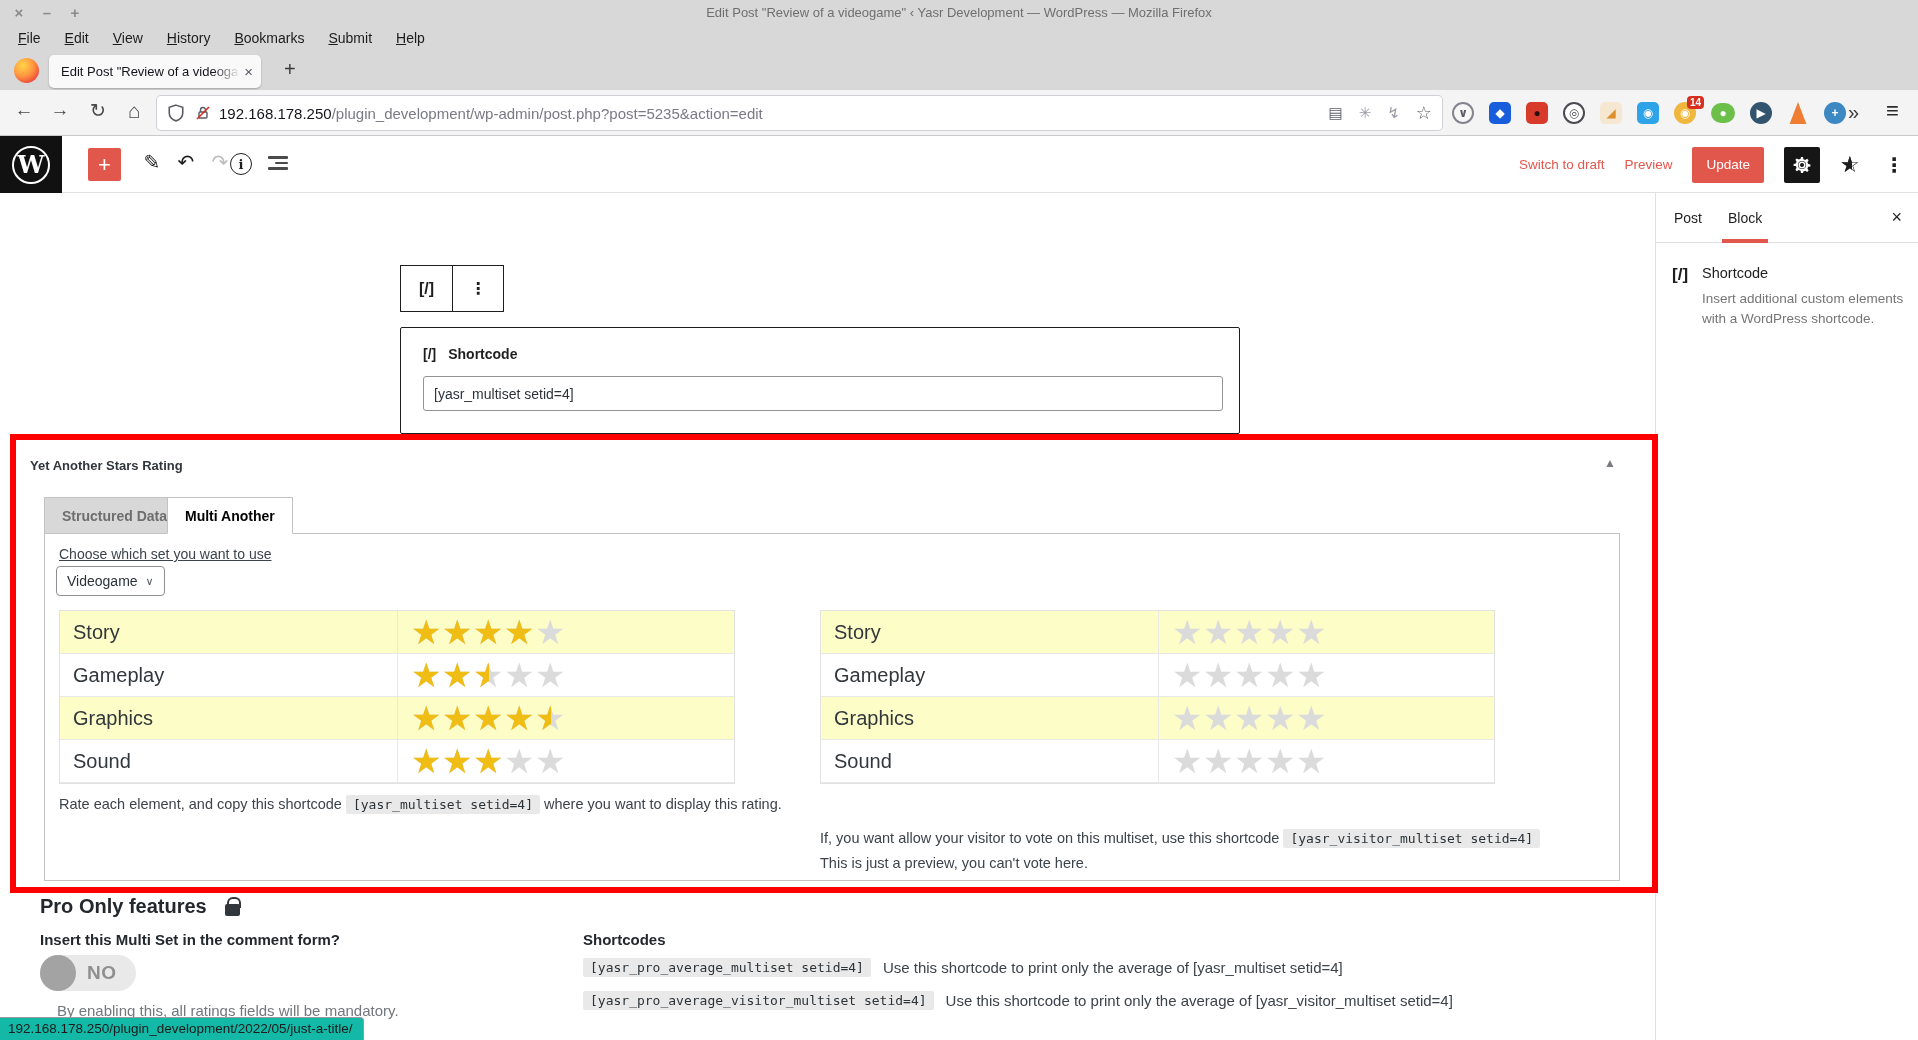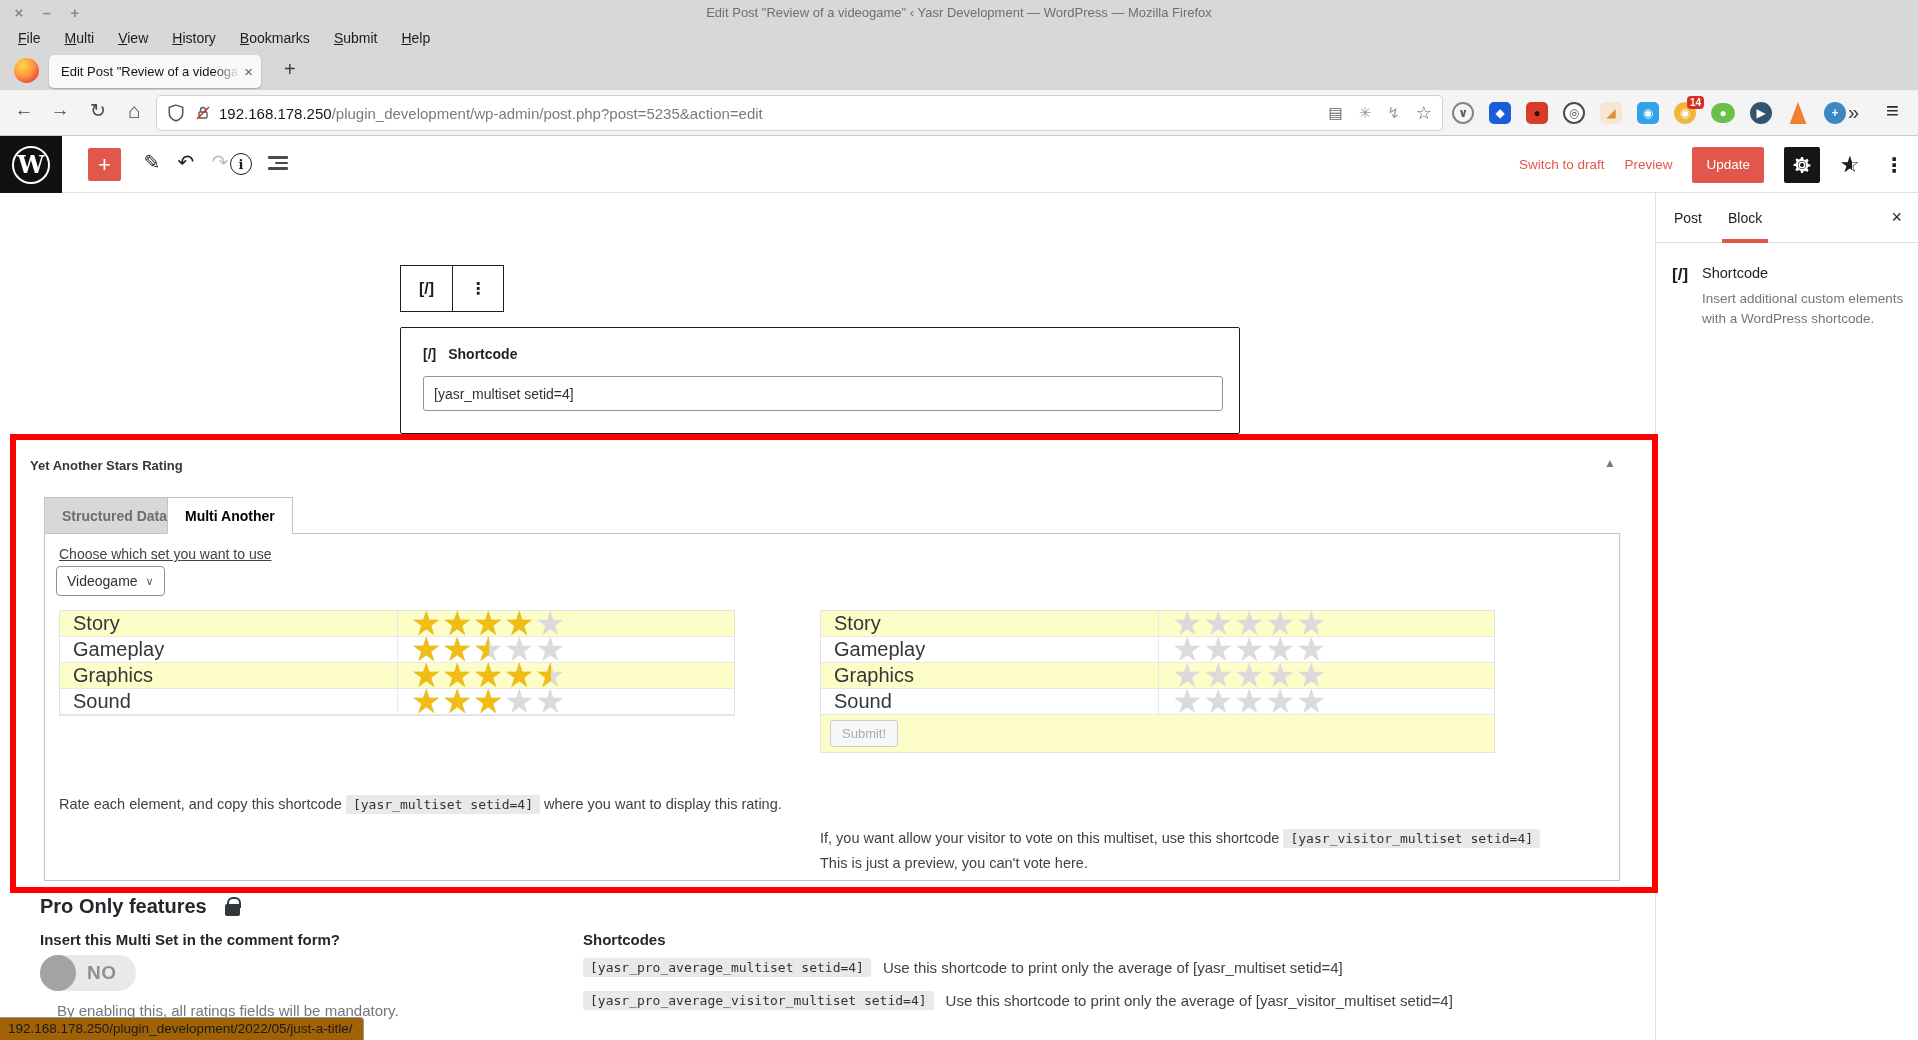--- a/index.html
+++ b/index.html
@@ -98,21 +98,21 @@
   .yasr-tab.inactive{left:28px;background:#d8d8d8;color:#6e6e6e;}
   .yasr-tab.active{left:151px;background:#fff;color:#000;border-bottom:1px solid #fff;}
   .yasr-panel{position:absolute;left:28px;top:93px;width:1576px;height:348px;border:1px solid #c3c3c3;background:#fff;}
   .choose-label{position:absolute;left:14px;top:12px;font-size:14px;color:#3c434a;text-decoration:underline;}
   .yasr-select{position:absolute;left:11px;top:32px;height:30px;border:1px solid #8c8f94;border-radius:4px;background:#fff;
     display:flex;align-items:center;gap:8px;padding:0 10px;font-size:14px;color:#2c3338;}
   .yasr-select .caret{font-size:11px;color:#50575e;}
   .r-table{position:absolute;top:76px;border:1px solid #e2e2e2;}
   .r-table.author{left:14px;width:676px;}
   .r-table.visitor{left:775px;width:675px;}
-  .r-row{display:flex;height:26px;border-bottom:1px solid #e8e8e8;}
+  .r-row{display:flex;height:43px;border-bottom:1px solid #e8e8e8;}
   .r-row.yellow{background:var(--row-yellow);}
   .r-row.white{background:#fff;}
   .r-label{width:338px;border-right:1px solid #e8e8e8;display:flex;align-items:center;padding-left:13px;
     font-size:20px;color:#32373c;}
   .r-stars{flex:1;display:flex;align-items:center;padding-left:13px;}
   .star{position:relative;width:31px;height:37px;font-size:34px;line-height:37px;display:inline-block;}
   .star .se{color:var(--star-empty);}
   .star .sf{position:absolute;left:0;top:0;overflow:hidden;white-space:nowrap;color:var(--star-gold);}
   .submit-row{height:37px;background:var(--row-yellow);display:flex;align-items:center;padding-left:9px;}
   .submit-btn{background:#f6f7f7;border:1px solid #c9cdd1;border-radius:3px;color:#a7aaad;font-size:13px;
@@ -128,39 +128,39 @@
   .pro-question{position:absolute;left:40px;top:738px;font-size:15px;font-weight:bold;color:#23282d;}
   .toggle{position:absolute;left:40px;top:762px;width:96px;height:36px;background:#e9e9e9;border-radius:18px;display:flex;align-items:center;}
   .toggle .knob{width:36px;height:36px;border-radius:50%;background:#a3a3a3;}
   .toggle .toggle-label{font-size:19px;font-weight:bold;color:#8f8f8f;margin-left:11px;letter-spacing:.5px;}
   .pro-caption{position:absolute;left:57px;top:809px;font-size:15px;color:#72777c;}
   .pro-sc-title{position:absolute;left:583px;top:738px;font-size:15px;font-weight:bold;color:#23282d;}
   .pro-rows{position:absolute;left:583px;top:765px;display:flex;flex-direction:column;gap:14px;}
   .pro-row{display:flex;align-items:center;gap:12px;}
   .pro-desc{font-size:15px;color:#3c434a;}
   
-  .status-tooltip{position:absolute;left:0;bottom:0;background:#a16207;border:1px solid #9a9a9a;border-left:none;border-bottom:none;
+  .status-tooltip{position:absolute;left:0;bottom:0;background:#14b8a6;border:1px solid #9a9a9a;border-left:none;border-bottom:none;
     border-top-right-radius:4px;font-size:13.5px;color:#1a1a1a;padding:3px 10px 4px 8px;z-index:5;}
   svg{display:block;}
 </style>
 </head>
 <body>
 
 <div class="titlebar">
   <div class="win-controls">
     <span>×</span>
     <span>–</span>
     <span>+</span>
   </div>
   <div class="win-title">Edit Post "Review of a videogame" ‹ Yasr Development — WordPress — Mozilla Firefox</div>
 </div>
 
 <div class="menubar">
     <span class="menu-item">File</span>
-    <span class="menu-item">Multi</span>
+    <span class="menu-item">Edit</span>
     <span class="menu-item">View</span>
     <span class="menu-item">History</span>
     <span class="menu-item">Bookmarks</span>
     <span class="menu-item">Submit</span>
     <span class="menu-item">Help</span>
   </div>
 
 <div class="tabbar">
   <span class="ff-logo"></span>
   <div class="tab">
@@ -349,23 +349,20 @@
           <div class="r-row white">
             <div class="r-label">Sound</div>
             <div class="r-stars">
               <span class="star"><span class="se">★</span><span class="sf" style="width: 0%;">★</span></span>
               <span class="star"><span class="se">★</span><span class="sf" style="width: 0%;">★</span></span>
               <span class="star"><span class="se">★</span><span class="sf" style="width: 0%;">★</span></span>
               <span class="star"><span class="se">★</span><span class="sf" style="width: 0%;">★</span></span>
               <span class="star"><span class="se">★</span><span class="sf" style="width: 0%;">★</span></span>
             </div>
           </div>
-          <div class="submit-row">
-            <button class="submit-btn" disabled="">Submit!</button>
-          </div>
         </div>
 
       <div class="note" style="left:14px;top:262px">
         <span>Rate each element, and copy this shortcode</span>
         <code class="chip">[yasr_multiset setid=4]</code>
         <span>where you want to display this rating.</span>
       </div>
 
       <div class="note" style="left:775px;top:296px">
         <span>If, you want allow your visitor to vote on this multiset, use this shortcode</span>

